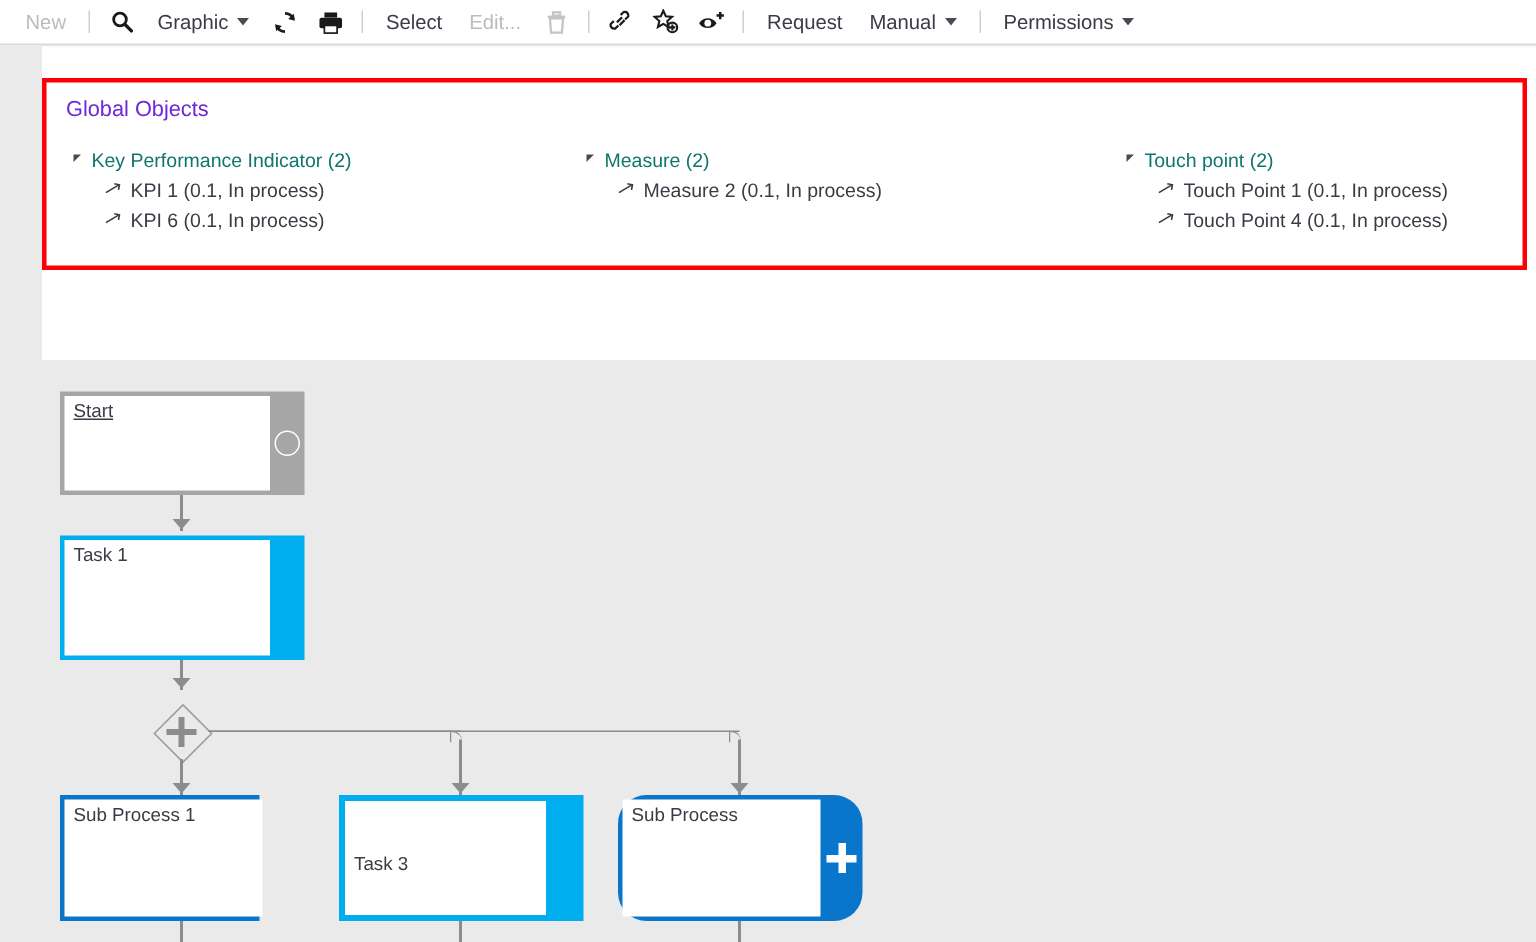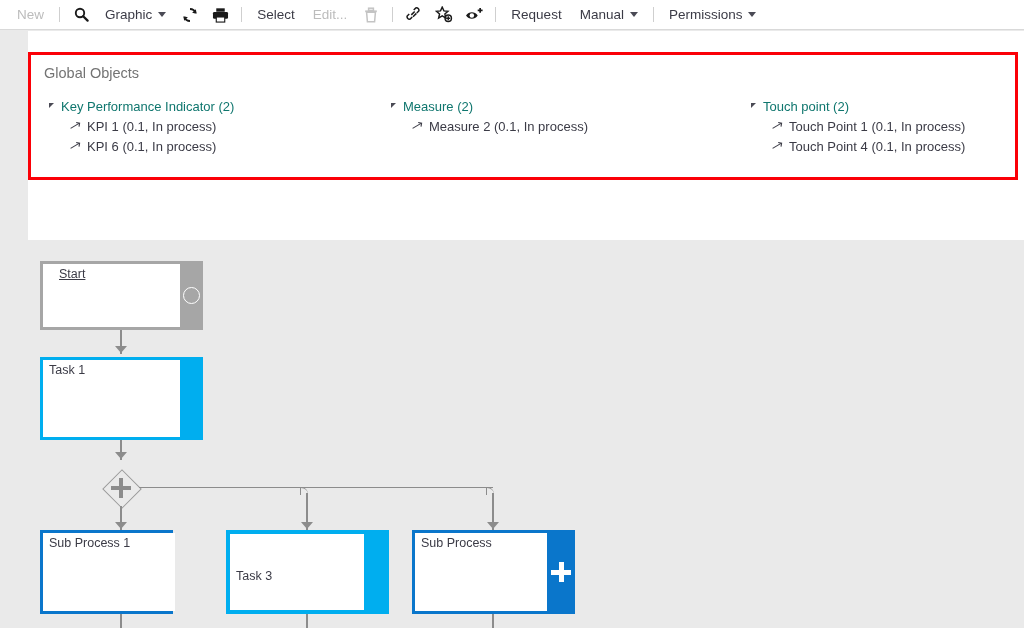--- a/index.html
+++ b/index.html
@@ -55,21 +55,21 @@
   
   .global-panel {
     position: absolute; left: 28px; top: 52px;
     width: 990px; height: 128px;
     background: #ffffff;
     border: 3px solid #fb0007;
     box-sizing: border-box;
   }
   .gp-title {
     position: absolute; left: 13px; top: 10px;
-    font-size: 14.5px; color: #737373;
+    font-size: 14.5px; color: #6d28d9;
   }
   .gp-cols {
     position: absolute; left: 0; top: 41px; right: 0;
     display: flex;
   }
   .gp-col { box-sizing: border-box; }
   .gp-col.c1 { width: 360px; padding-left: 18px; }
   .gp-col.c2 { width: 360px; padding-left: 0px; }
   .gp-col.c3 { width: 264px; padding-left: 0px; }
 
@@ -375,21 +375,21 @@
     <div class="corner tl" style="left:486px; top:246.6px; width:8px; height:8px; border-top-right-radius:7px;"></div>
     <div class="conn v" style="left:492.4px; top:253px; height:37px;"></div>
     <div class="arrowhead" style="left:487px; top:282px;"></div>
 
     <div class="conn v" style="left:120px; top:374px; height:14px;"></div>
     <div class="conn v" style="left:306.4px; top:374px; height:14px;"></div>
     <div class="conn v" style="left:492.4px; top:374px; height:14px;"></div>
 
     <div class="node" style="left:40px; top:21px; width:163px; height:69px; background:#a6a6a6;">
       <div class="inner" style="left:3px; top:3px; width:137px; height:63px;"></div>
-      <div class="label" style="left:19px; top:6px;text-decoration:underline;">Start</div>
+      <div class="label" style="left:9px; top:6px;text-decoration:underline;">Start</div>
       <div class="band" style="width:23px;">
         <div class="startcircle"></div>
       </div>
     </div>
 
     <div class="node" style="left:40px; top:117px; width:163px; height:83px; background:#00aeef;">
       <div class="inner" style="left:3px; top:3px; width:137px; height:77px;"></div>
       <div class="label" style="left:9px; top:6px;">Task 1</div>
     </div>
 
@@ -399,21 +399,21 @@
       <div class="band" style="width:28px;">
         <div class="plusmark"></div>
       </div>
     </div>
 
     <div class="node" style="left:226px; top:290px; width:163px; height:84px; background:#00aeef;">
       <div class="inner" style="left:4px; top:4px; width:134px; height:76px;"></div>
       <div class="label" style="left:10px; top:7px;margin-top:32px;">Task 3</div>
     </div>
 
-    <div class="node" style="left:412px; top:290px; width:163px; height:84px; background:#0a76cb;">
+    <div class="node" style="left:412px; top:290px; width:163px; height:84px; background:#0a76cb;border-radius:19px;">
       <div class="inner" style="left:3px; top:3px; width:132px; height:78px;"></div>
       <div class="label" style="left:9px; top:6px;">Sub Process</div>
       <div class="band" style="width:28px;">
         <div class="plusmark"></div>
       </div>
     </div>
 
   </div>
 
 </div>

